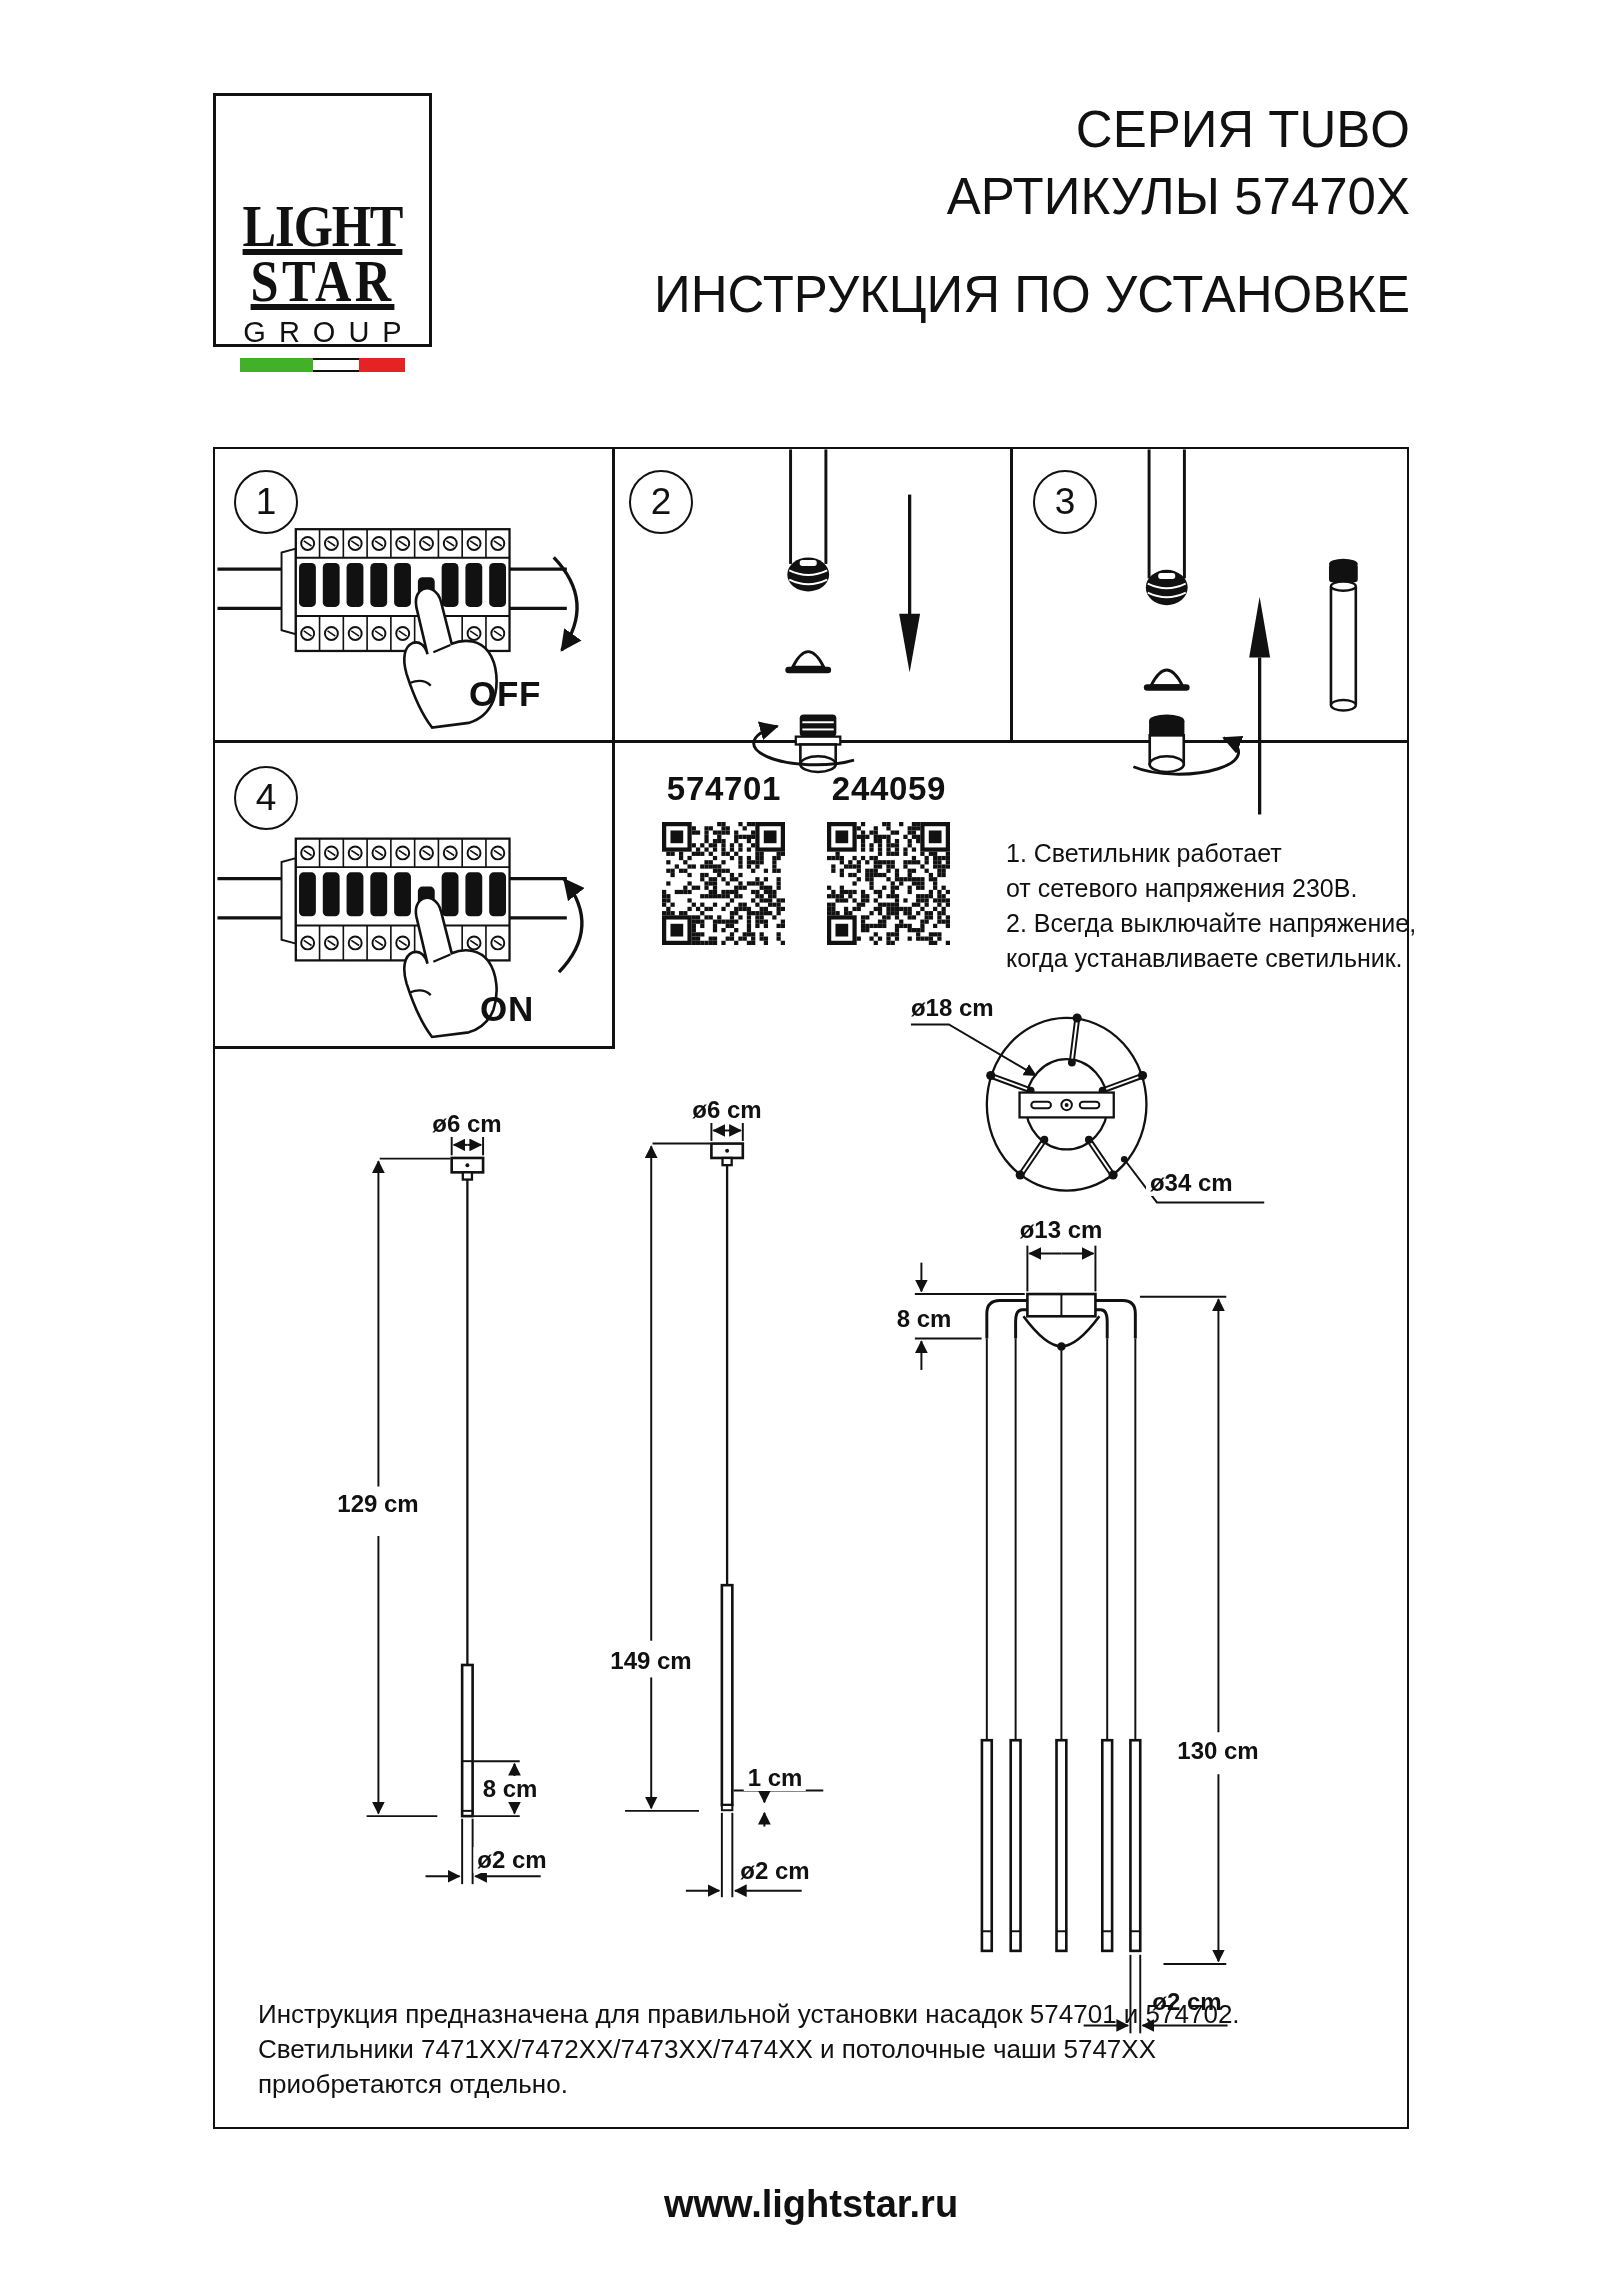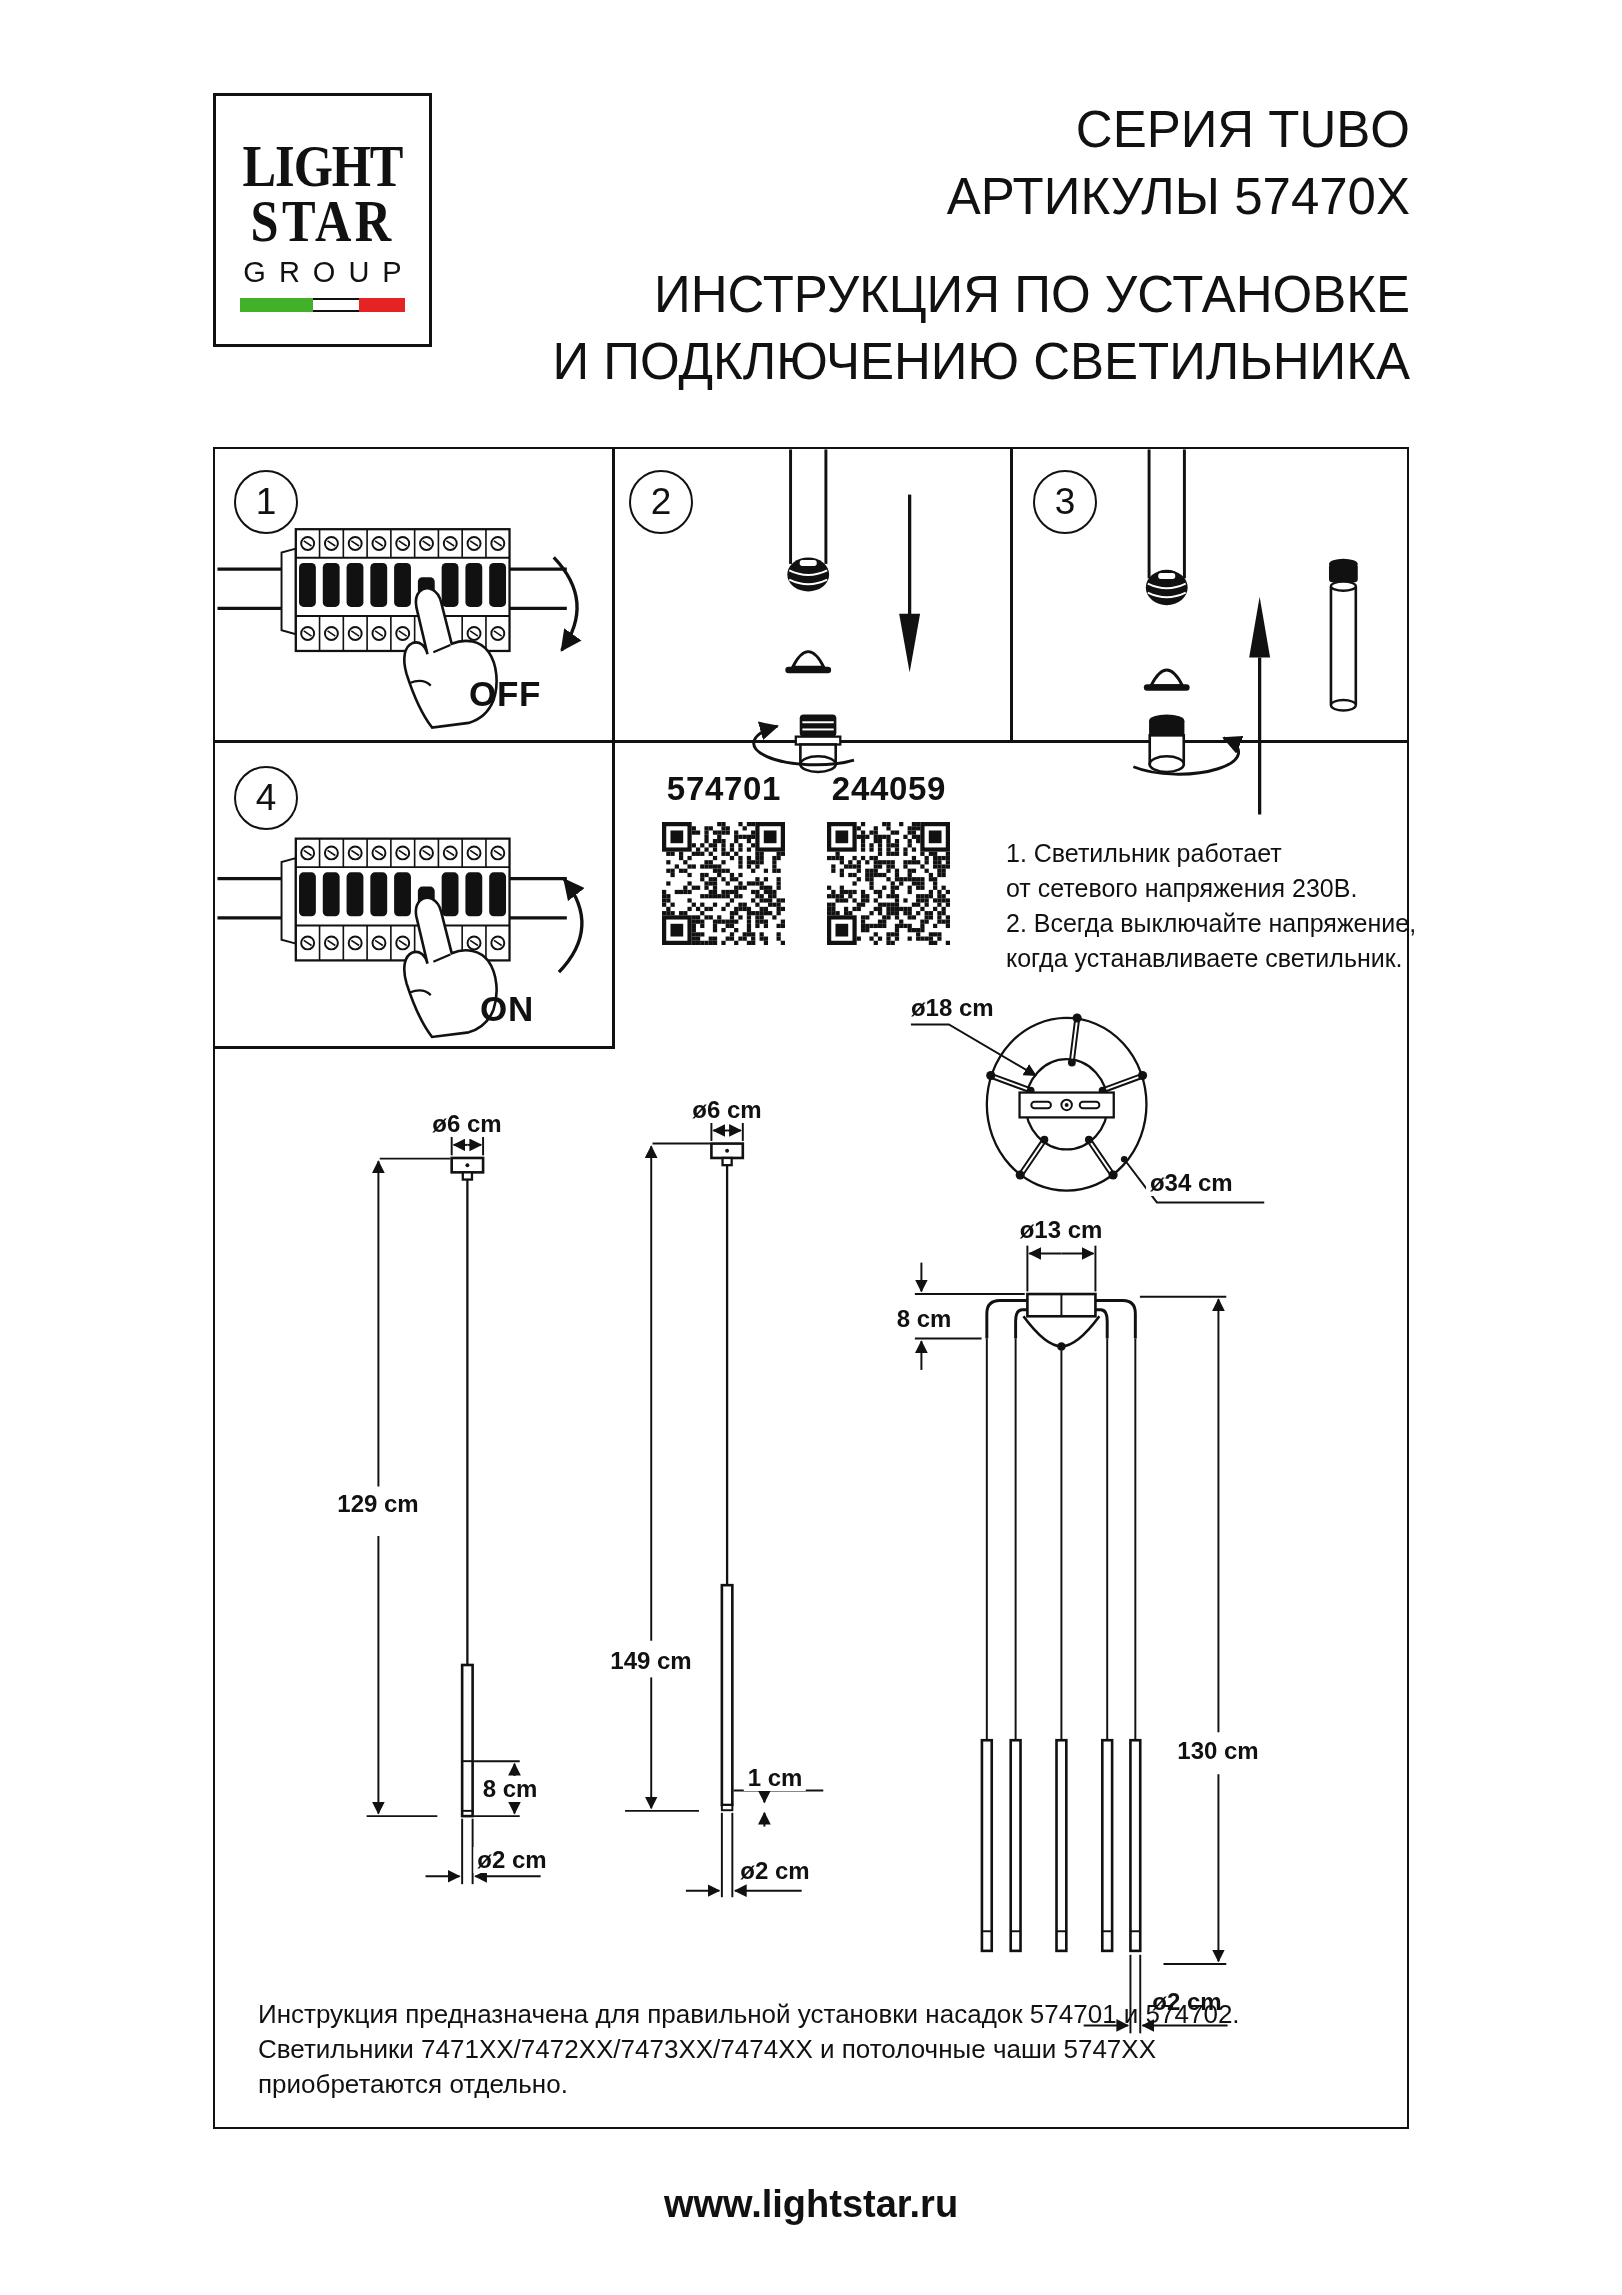--- a/index.html
+++ b/index.html
@@ -29,37 +29,36 @@
   .title-gap{margin-top:30px;}
   .bottom-note{position:absolute;left:258px;top:1997px;z-index:3;font-size:26px;font-weight:400;line-height:35px;}
   .website{position:absolute;left:811px;top:2183px;z-index:3;font-size:38px;font-weight:700;}
 </style>
 </head>
 <body>
 
 <div class="page">
 
   <div class="logo-box">
-    <div style="margin-top:43px;">
+    <div style="margin-top:103px;text-decoration:underline;">
       <div class="logo-serif">LIGHT</div>
       <div class="logo-serif" style="letter-spacing:3.9px;">STAR</div>
       <div class="logo-group">GROUP</div>
       <div class="flag">
         <span style="flex:0 0 44%;background:#43b02a;"></span>
         <span style="flex:0 0 28%;background:#fff;border-top:2.6px solid #111;border-bottom:2.6px solid #111;box-sizing:border-box;"></span>
         <span style="flex:0 0 28%;background:#e52322;"></span>
       </div>
     </div>
   </div>
 
   <div class="title-block">
     <div>СЕРИЯ TUBO</div>
     <div>АРТИКУЛЫ 57470X</div>
     <div class="title-gap">ИНСТРУКЦИЯ ПО УСТАНОВКЕ</div>
-    <div>И ПОДКЛЮЧЕНИЮ СВЕТИЛЬНИКА</div>
   </div>
 
   <div class="abs" style="left:213px;top:447px;width:1196px;height:1682px;border:2.6px solid #111;box-sizing:border-box;z-index:1;"></div>
   <div class="line" style="left:612px;top:447px;width:2.6px;height:296px;"></div>
   <div class="line" style="left:1010px;top:447px;width:2.6px;height:296px;"></div>
   <div class="line" style="left:213px;top:740px;width:1196px;height:2.6px;"></div>
   <div class="line" style="left:612px;top:740px;width:2.6px;height:308px;"></div>
   <div class="line" style="left:213px;top:1046px;width:402px;height:2.6px;"></div>
 
   <div class="step-circle" style="left:234px;top:470px;">1</div>

